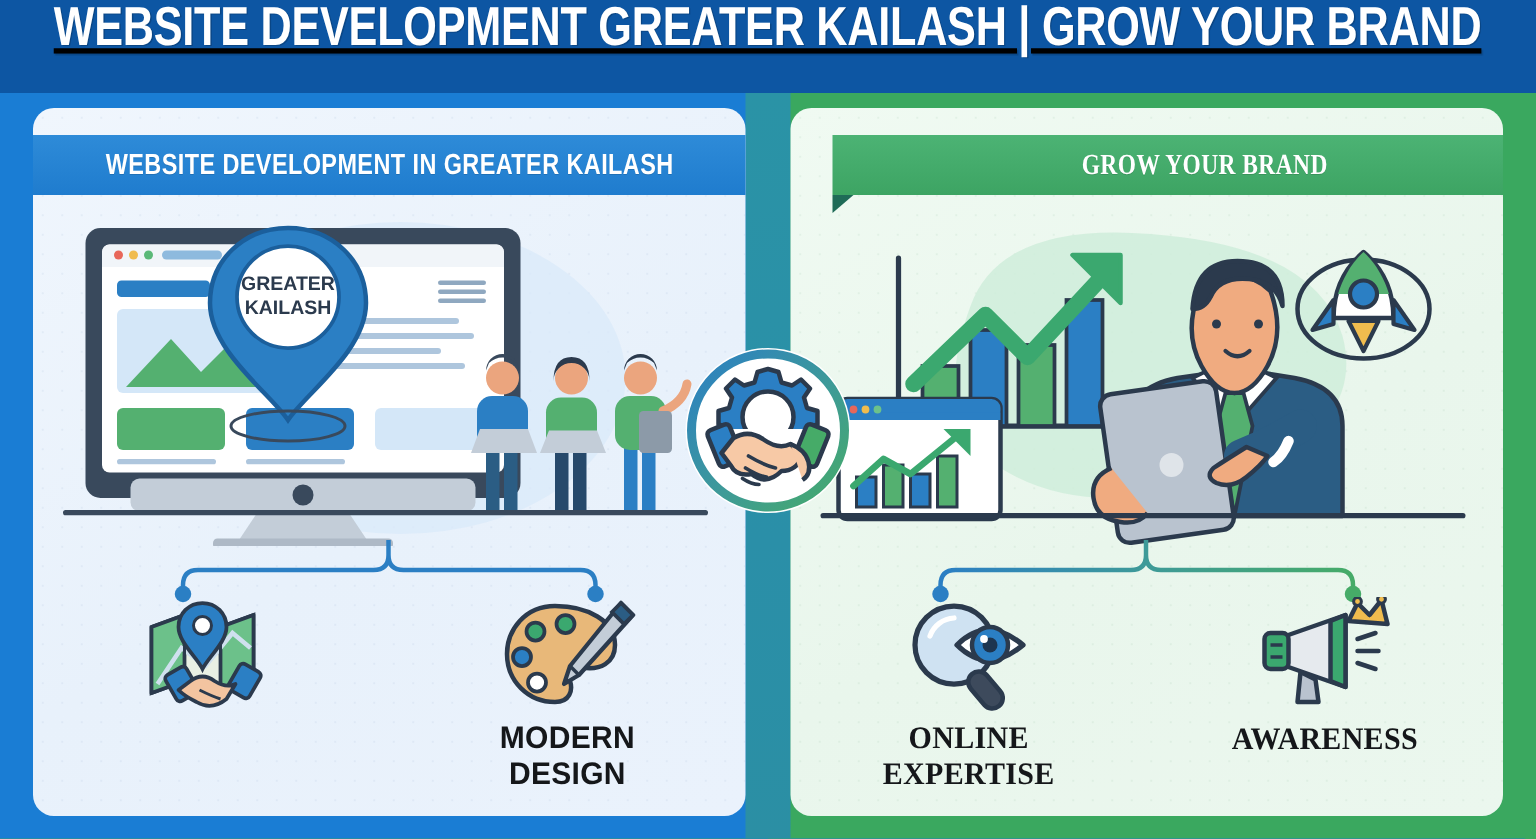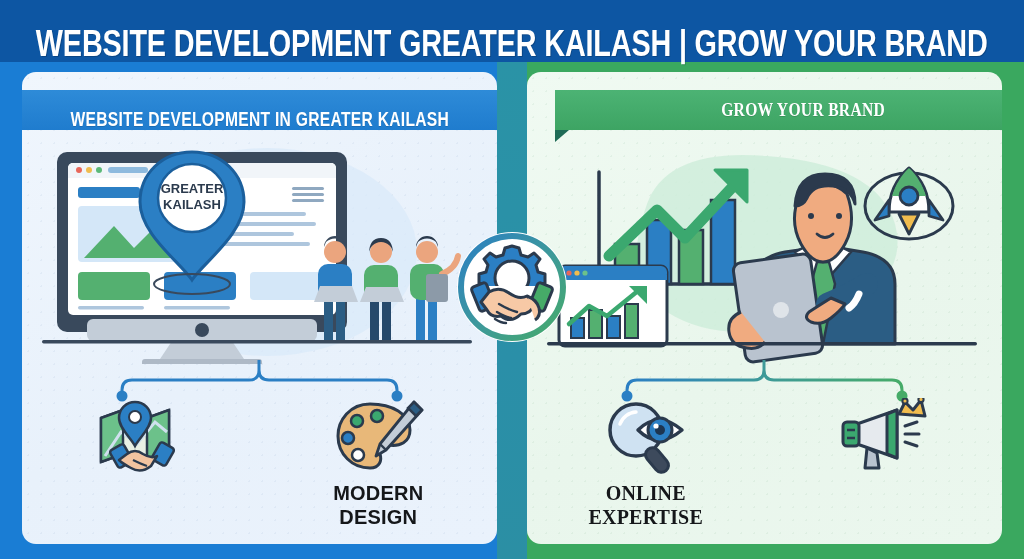--- a/index.html
+++ b/index.html
@@ -12,21 +12,21 @@
 
   
   #outer-bg { position:absolute; inset:0; z-index:0; }
   #outer-bg .left-bg  { position:absolute; left:0;  top:0; width:512px; height:100%; background:#1a7dd4; }
   #outer-bg .right-bg { position:absolute; left:512px; top:0; width:512px; height:100%; background:#3aa85f; }
 
   
   #top-banner {
     position:absolute; left:0; top:0; width:1024px; height:62px;
     background:#0d56a3; z-index:5;
-    display:flex; align-items:flex-end; justify-content:center;
+    display:flex; align-items:flex-start; justify-content:center;text-decoration:underline;
   }
   #top-banner .title {
     color:#ffffff;
     font-size:31px;
     font-weight:bold;
     letter-spacing:-0.2px;
     white-space:nowrap;
     transform:scaleX(0.93) scaleY(1.18);
     text-shadow:1px 1px 0 rgba(0,0,0,0.18);
     font-family:"Liberation Sans", sans-serif;
@@ -55,21 +55,21 @@
     background-size:13px 13px; opacity:.5; pointer-events:none; }
   #panel-right .dots { background-image:radial-gradient(rgba(110,170,130,.20) 1px, transparent 1px); }
 
   
   .ribbon-wrap { position:absolute; top:18px; left:-22px; width:519px; height:40px; }
   #panel-right .ribbon-wrap { left:28px; width:497px; }
   .ribbon {
     position:absolute; left:0; top:0; width:100%; height:40px;
     display:flex; align-items:center; justify-content:center;
   }
-  #ribbon-left  .ribbon { background:linear-gradient(180deg,#2e8bd8 0%,#1f7cce 100%);align-items:flex-end; }
+  #ribbon-left  .ribbon { background:linear-gradient(180deg,#2e8bd8 0%,#1f7cce 100%); }
   #ribbon-right .ribbon { background:linear-gradient(180deg,#4cb374 0%,#3da463 100%); }
   .ribbon .rtext {
     color:#fff; font-size:17px; font-weight:bold; letter-spacing:.3px;
     white-space:nowrap; transform:scaleX(0.92) scaleY(1.14);
     text-shadow:0 1px 0 rgba(0,0,0,.13);
   }
   .fold { position:absolute; top:40px; width:14px; height:12px; }
   .fold.l { left:0;  }
   #ribbon-right .fold.l { border-top:12px solid #1f6b57; border-right:14px solid transparent; }
 
@@ -367,20 +367,21 @@
           <rect x="8" y="24" width="16" height="24" rx="4" fill="#3ba86f" stroke="#2b3a4d" stroke-width="3"></rect>
           <path d="M12 32 H20 M12 40 H20" stroke="#2b3a4d" stroke-width="2.4"></path>
           <path d="M32 50 L30 70 L44 70 L42 55 Z" fill="#b9c3cf" stroke="#2b3a4d" stroke-width="3" stroke-linejoin="round"></path>
           <path d="M70 28 L82 24 M70 36 L84 36 M70 44 L82 48" stroke="#2b3a4d" stroke-width="3" stroke-linecap="round"></path>
           <path d="M64 16 L70 4 L78 12 L86 2 L90 18 Z" fill="#f0bc4e" stroke="#2b3a4d" stroke-width="3" stroke-linejoin="round"></path>
           <circle cx="70" cy="3" r="2.6" fill="#f0bc4e" stroke="#2b3a4d" stroke-width="2"></circle>
           <circle cx="86" cy="1.5" r="2.6" fill="#f0bc4e" stroke="#2b3a4d" stroke-width="2"></circle>
         </svg>
       </div>
       <div class="flabel">
+        <div>AWARENESS</div>
       </div>
     </div>
   </div>
 </div>
 
 <div id="center-emblem">
   <svg viewBox="0 0 114 114" xmlns="http://www.w3.org/2000/svg">
     <defs>
       <linearGradient id="ringgrad" x1="0" y1="0" x2="1" y2="1">
         <stop offset="0%" stop-color="#2b7fc4"></stop>

